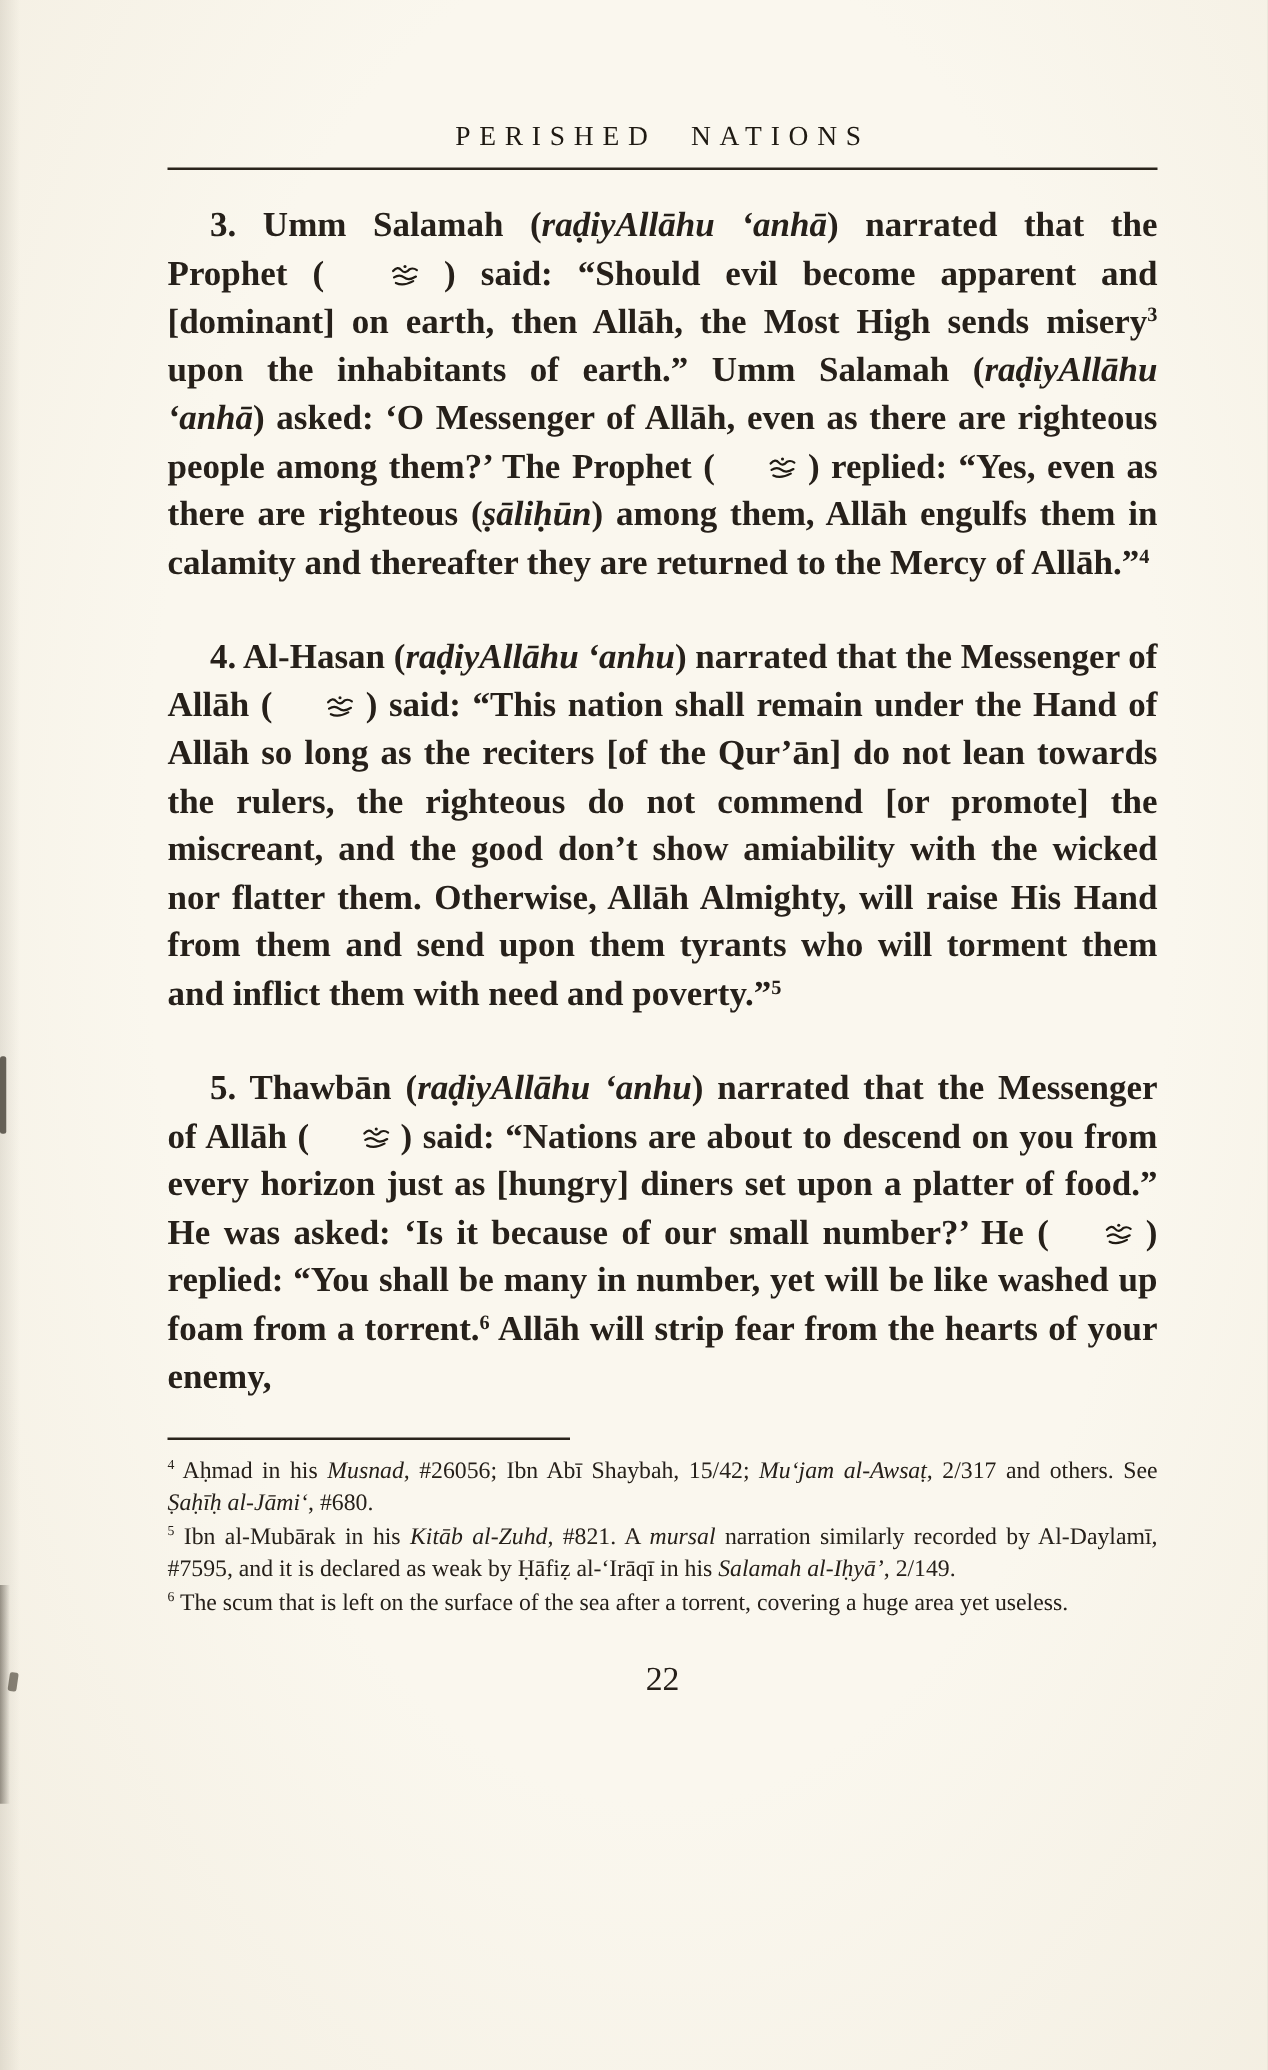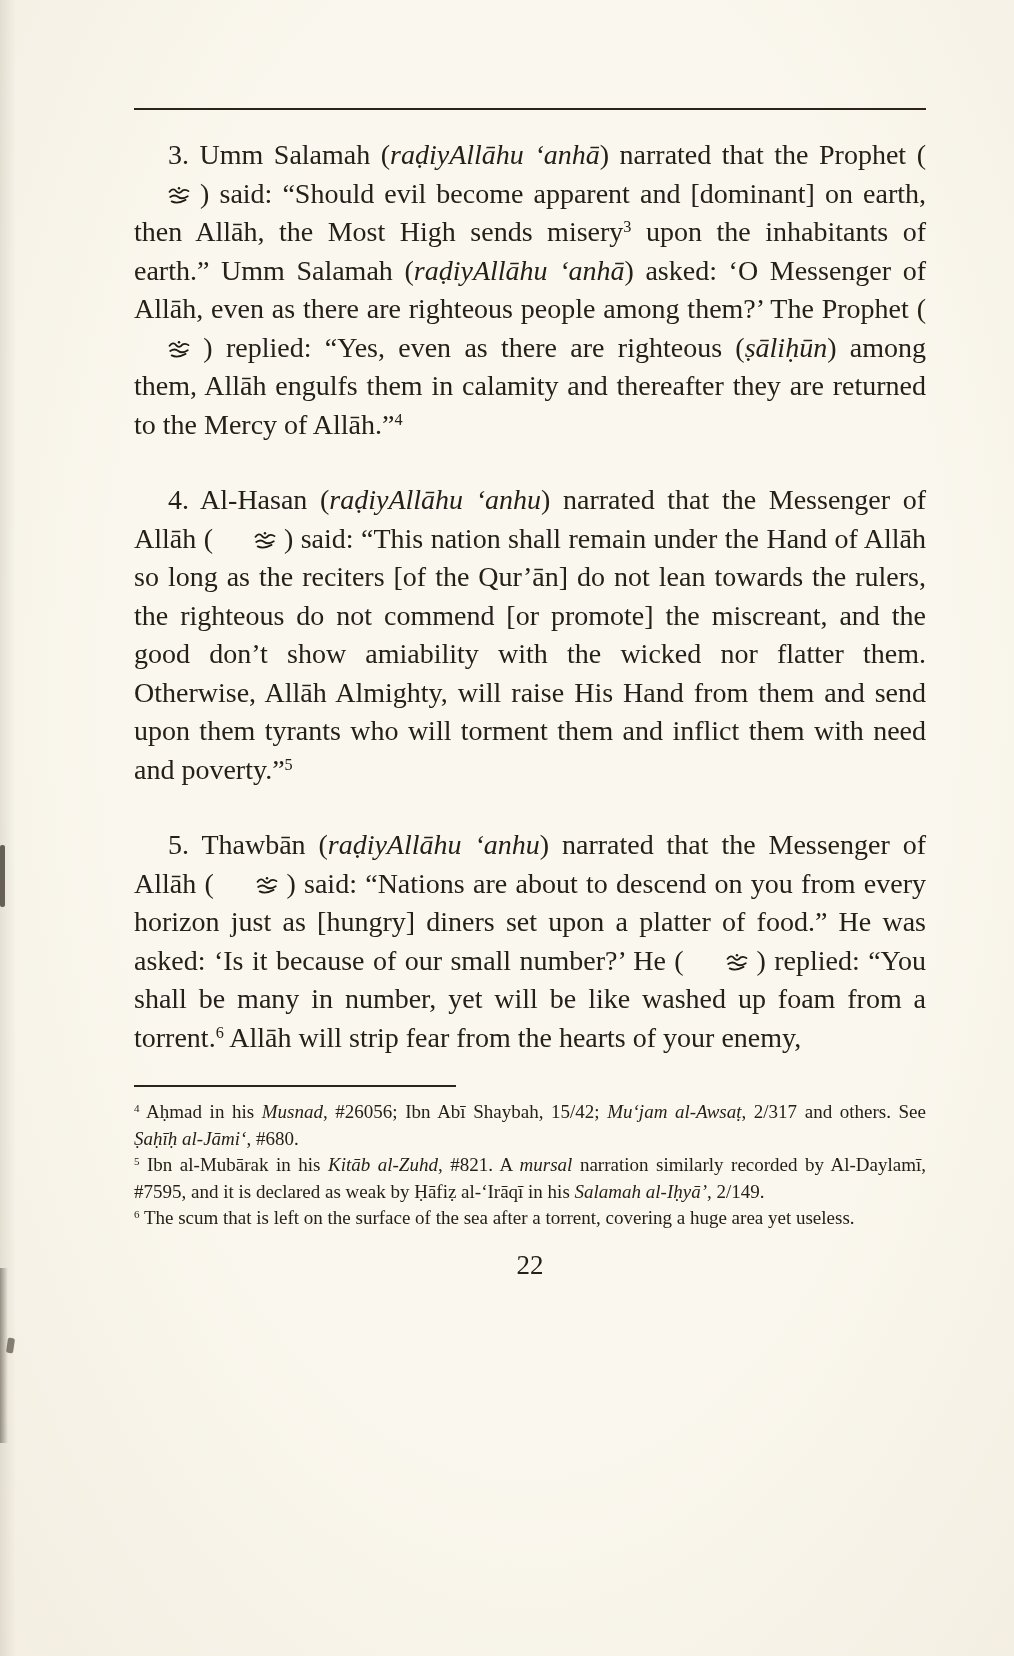--- a/index.html
+++ b/index.html
@@ -50,21 +50,21 @@
 
   main { margin-top: 26px; }
 
   .body-p {
     font-size: 28px;
     line-height: 38.5px;
     text-align: justify;
     color: #26201a;
   }
   .body-p + .body-p { margin-top: 37px; }
-  .body-p.indent { text-indent: 34px; }
+  .body-p.indent { text-indent: 34px; font-weight: bold; }
 
   .it { font-style: italic; }
 
   sup {
     font-size: 0.58em;
     line-height: 0;
     vertical-align: baseline;
     position: relative;
     top: -0.55em;
   }
@@ -86,37 +86,38 @@
   .fn {
     font-size: 19px;
     line-height: 26.5px;
     text-align: justify;
     color: #26201a;
   }
 
   .page-number {
     text-align: center;
     font-size: 27px;
-    margin-top: 18px;
+    margin-top: 32px;
     color: #26201a;
   }
 </style>
 </head>
 <body>
 
 <div class="page">
 
   <div class="scan-edge"></div>
   <div class="scan-mark mark-a"></div>
   <div class="scan-mark mark-b"></div>
   <div class="scan-mark mark-c"></div>
 
   <div class="content">
 
     <header>
+      <div class="title">PERISHED NATIONS</div>
       <div class="header-rule"></div>
     </header>
 
     <main>
 
 
       <p class="body-p indent"><span>3. Umm Salamah (</span><span class="it">raḍiyAllāhu ‘anhā</span><span>) narrated that the Prophet (</span>
   <span class="pbuh"><svg viewBox="0 0 30 26" width="22" height="19" aria-hidden="true">
               <g fill="none" stroke="currentColor" stroke-width="2.4" stroke-linecap="round">
                 <path d="M2 8 q5 -6 9 -1 t9 -1 q4 -2 8 1"></path>

